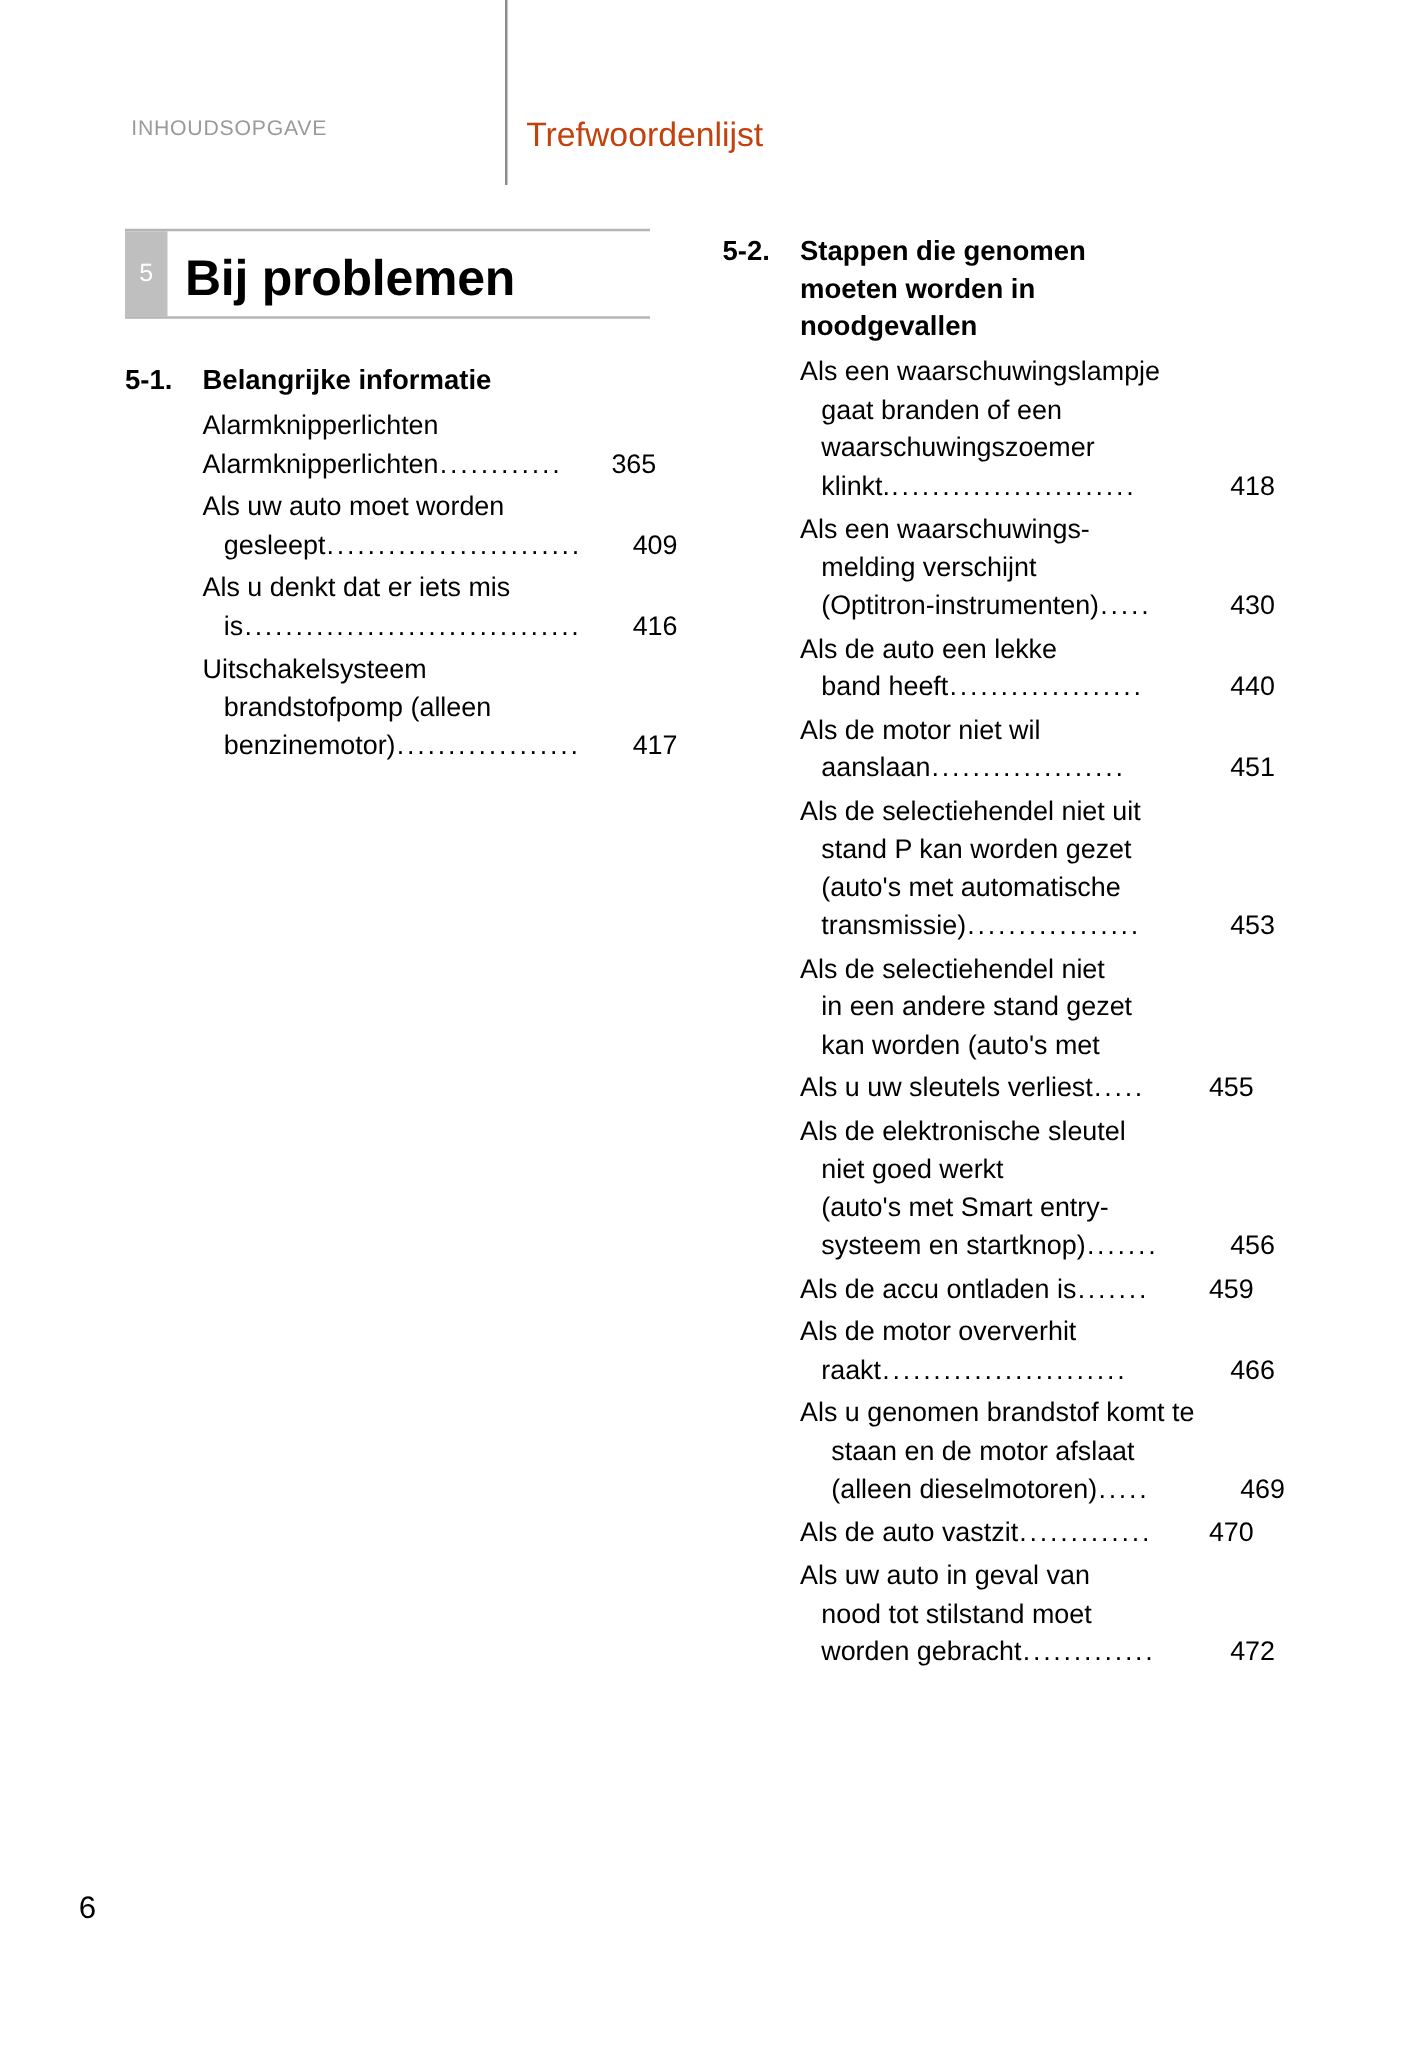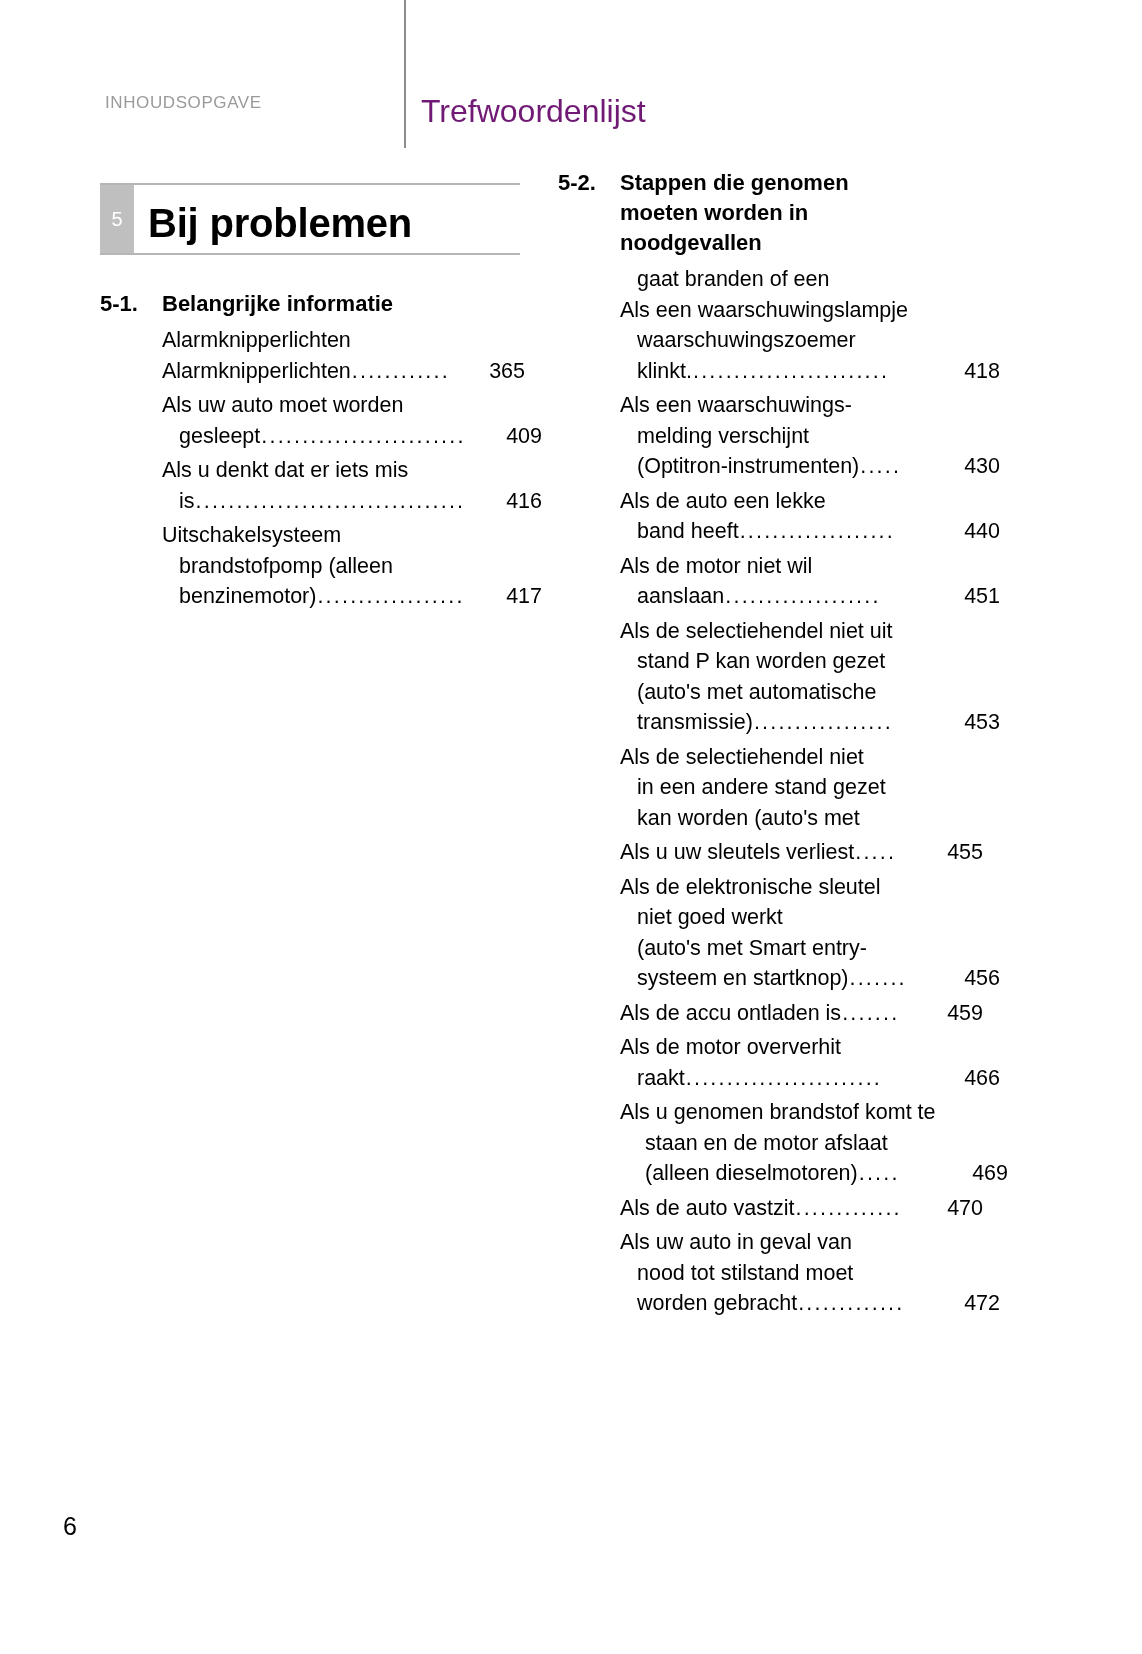--- a/index.html
+++ b/index.html
@@ -44,22 +44,22 @@
     font-size: 17px;
     letter-spacing: 0.6px;
     color: #9a9a9a;
     font-weight: 400;
     white-space: nowrap;
   }
   .runhead-right {
     position: absolute;
     left: 421px;
     top: 93px;
-    font-size: 32px;
-    color: #701a75;
+    font-size: 27px;
+    color: #c2410c;
     font-weight: 400;
     white-space: nowrap;
   }
 
   
   .chapter {
     position: absolute;
     left: 100px;
     top: 183px;
     width: 420px;
@@ -115,21 +115,21 @@
     top: 0;
   }
   .col-left  { left: 100px;  width: 425px; }
   .col-right { left: 558px;  width: 425px; }
 
   .section {
     position: absolute;
     width: 425px;
   }
   .sec-left  { top: 289px; }
-  .sec-right { top: 168px; }
+  .sec-right { top: 186px; margin-left: 20px; }
 
   
   .sec-head {
     display: flex;
     align-items: flex-start;
     font-weight: bold;
     font-size: 22px;
     line-height: 30px;
     margin-bottom: 6px;
   }
@@ -269,22 +269,22 @@
         <div class="sec-head">
           <div class="sec-head-num">5-2.</div>
           <div class="sec-head-title">
             <div>Stappen die genomen</div>
             <div>moeten worden in</div>
             <div>noodgevallen</div>
           </div>
         </div>
         <div class="entries">
           <div class="entry">
+            <div class="entry-line">Als een waarschuwingslampje</div>
             <div class="entry-line hang">gaat branden of een</div>
-            <div class="entry-line">Als een waarschuwingslampje</div>
             <div class="entry-line hang">waarschuwingszoemer</div>
             <div class="entry-last hang">
               <span class="entry-text">klinkt.</span>
               <span class="leader">........................</span>
               <span class="pagenum">418</span>
             </div>
           </div>
           <div class="entry">
             <div class="entry-line">Als een waarschuwings-</div>
             <div class="entry-line hang">melding verschijnt</div>

